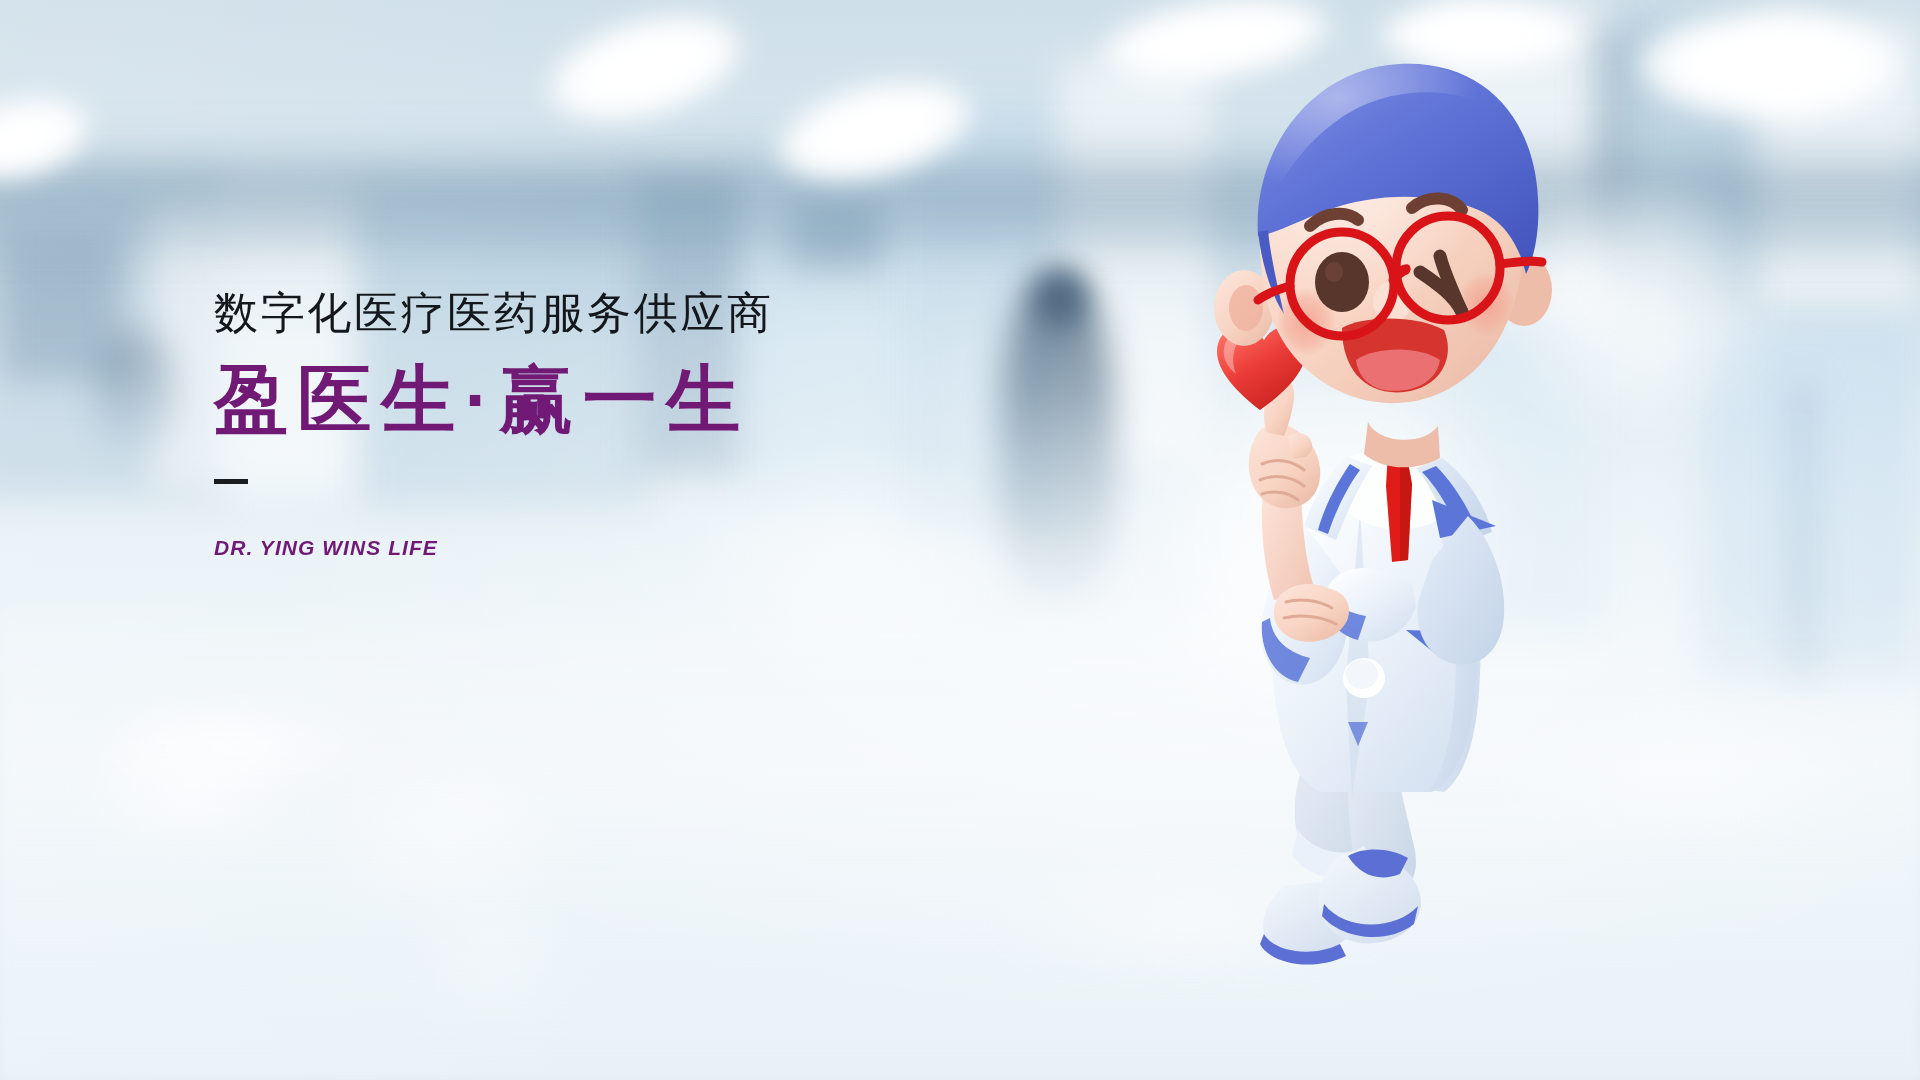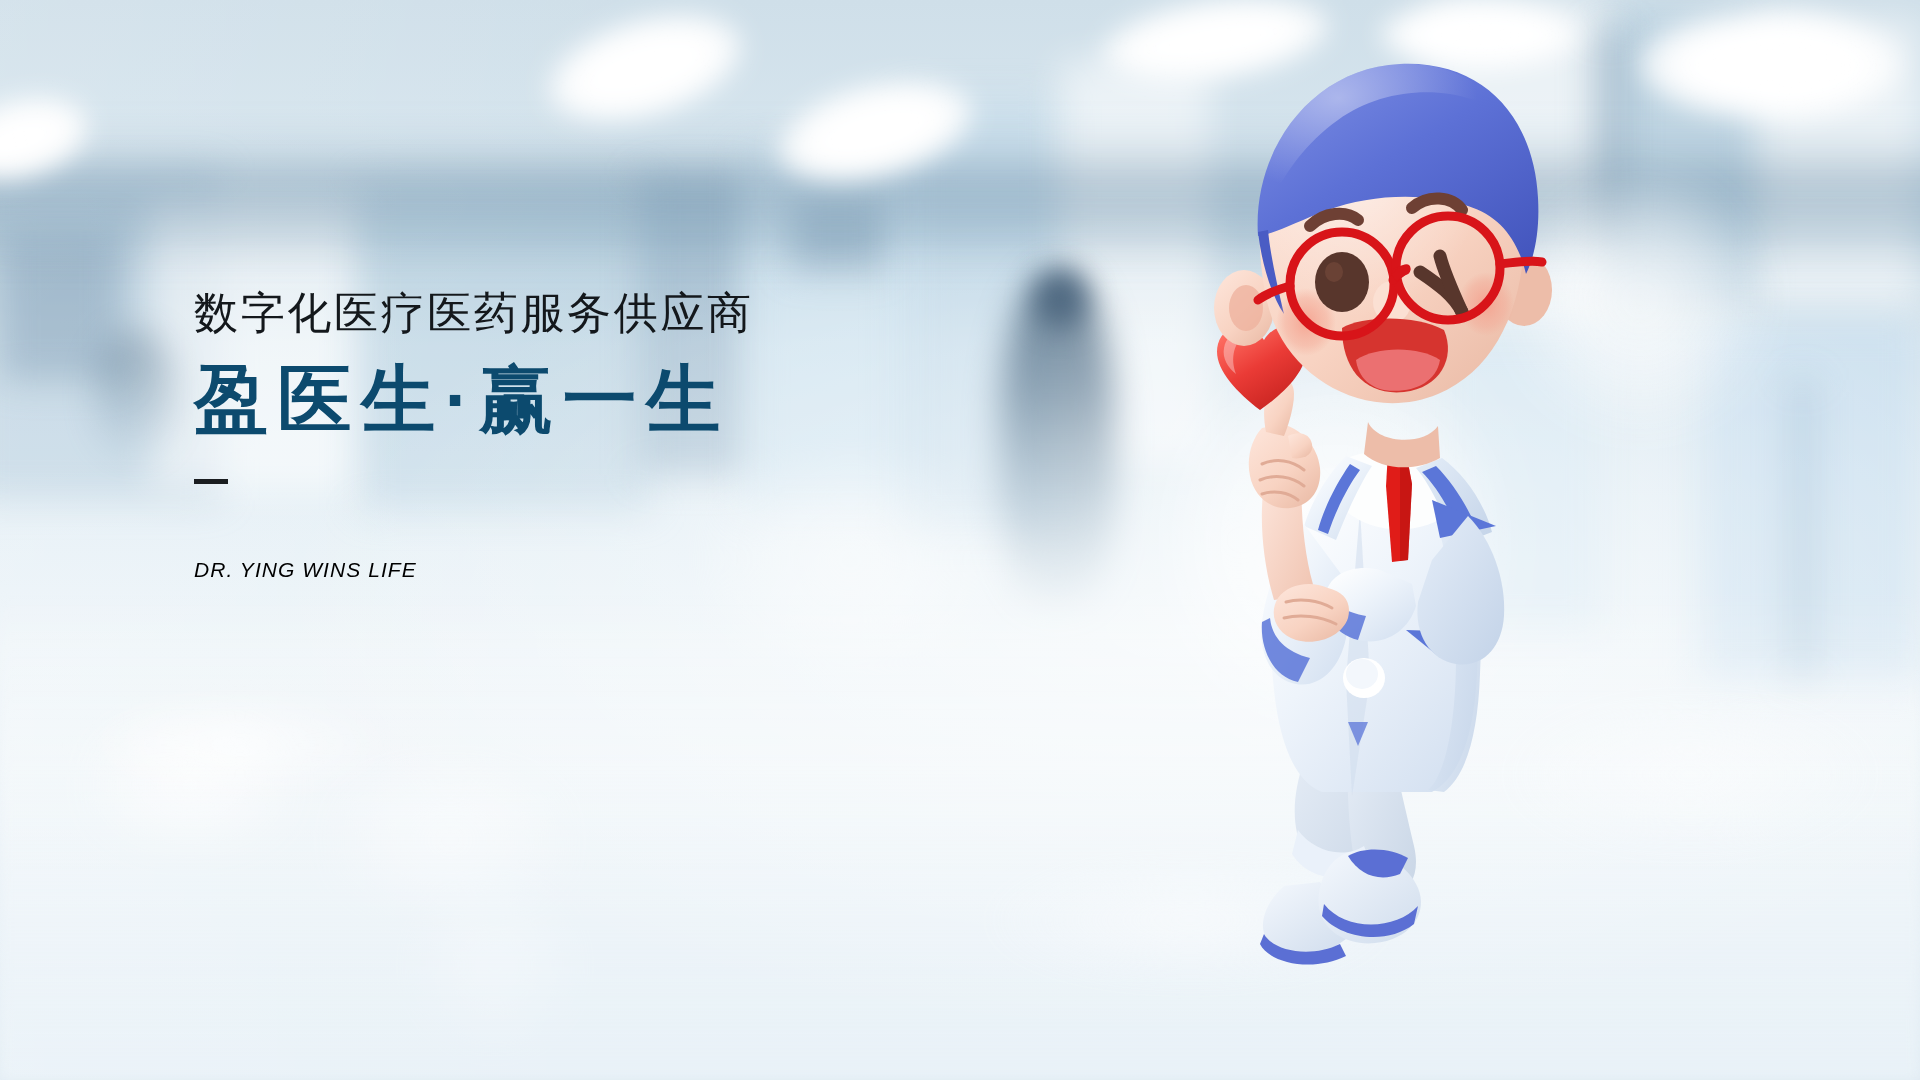--- a/index.html
+++ b/index.html
@@ -97,52 +97,52 @@
   .bg-veil {
     position:absolute; inset:0;
     background:
       radial-gradient(ellipse 70% 55% at 62% 58%, rgba(255,255,255,.55), rgba(255,255,255,0) 70%),
       linear-gradient(to right, rgba(255,255,255,.12), rgba(255,255,255,0) 35%);
   }
 
   
   .copy {
     position:absolute;
-    left:194px; top:286px;
+    left:214px; top:286px;
     width:900px;
   }
   .headline-cn {
     font-size:44px;
     letter-spacing:.06em;
     color:#14181c;
     font-weight:400;
     line-height:1.22;
     white-space:nowrap;
   }
   .title-cn {
     margin-top:16px;
     font-size:74px;
     font-weight:bold;
-    color:#0c4a6e;
+    color:#701a75;
     letter-spacing:.13em;
     line-height:1.18;
     white-space:nowrap;
   }
   .rule {
     margin-top:36px;
     width:34px; height:5px;
     background:#1a1d20;
   }
   .sub-en {
-    margin-top:68px;
+    margin-top:46px;
     font-style:italic;
-    font-weight:normal;
+    font-weight:bold;
     font-size:21px;
     letter-spacing:.05em;
-    color:#000000;
+    color:#701a75;
     line-height:1.72;
     white-space:nowrap;
   }
 
   
   .mascot { position:absolute; left:1200px; top:40px; width:420px; height:1010px; }
   .mascot svg { width:100%; height:100%; display:block; }
 </style>
 </head>
 <body>

